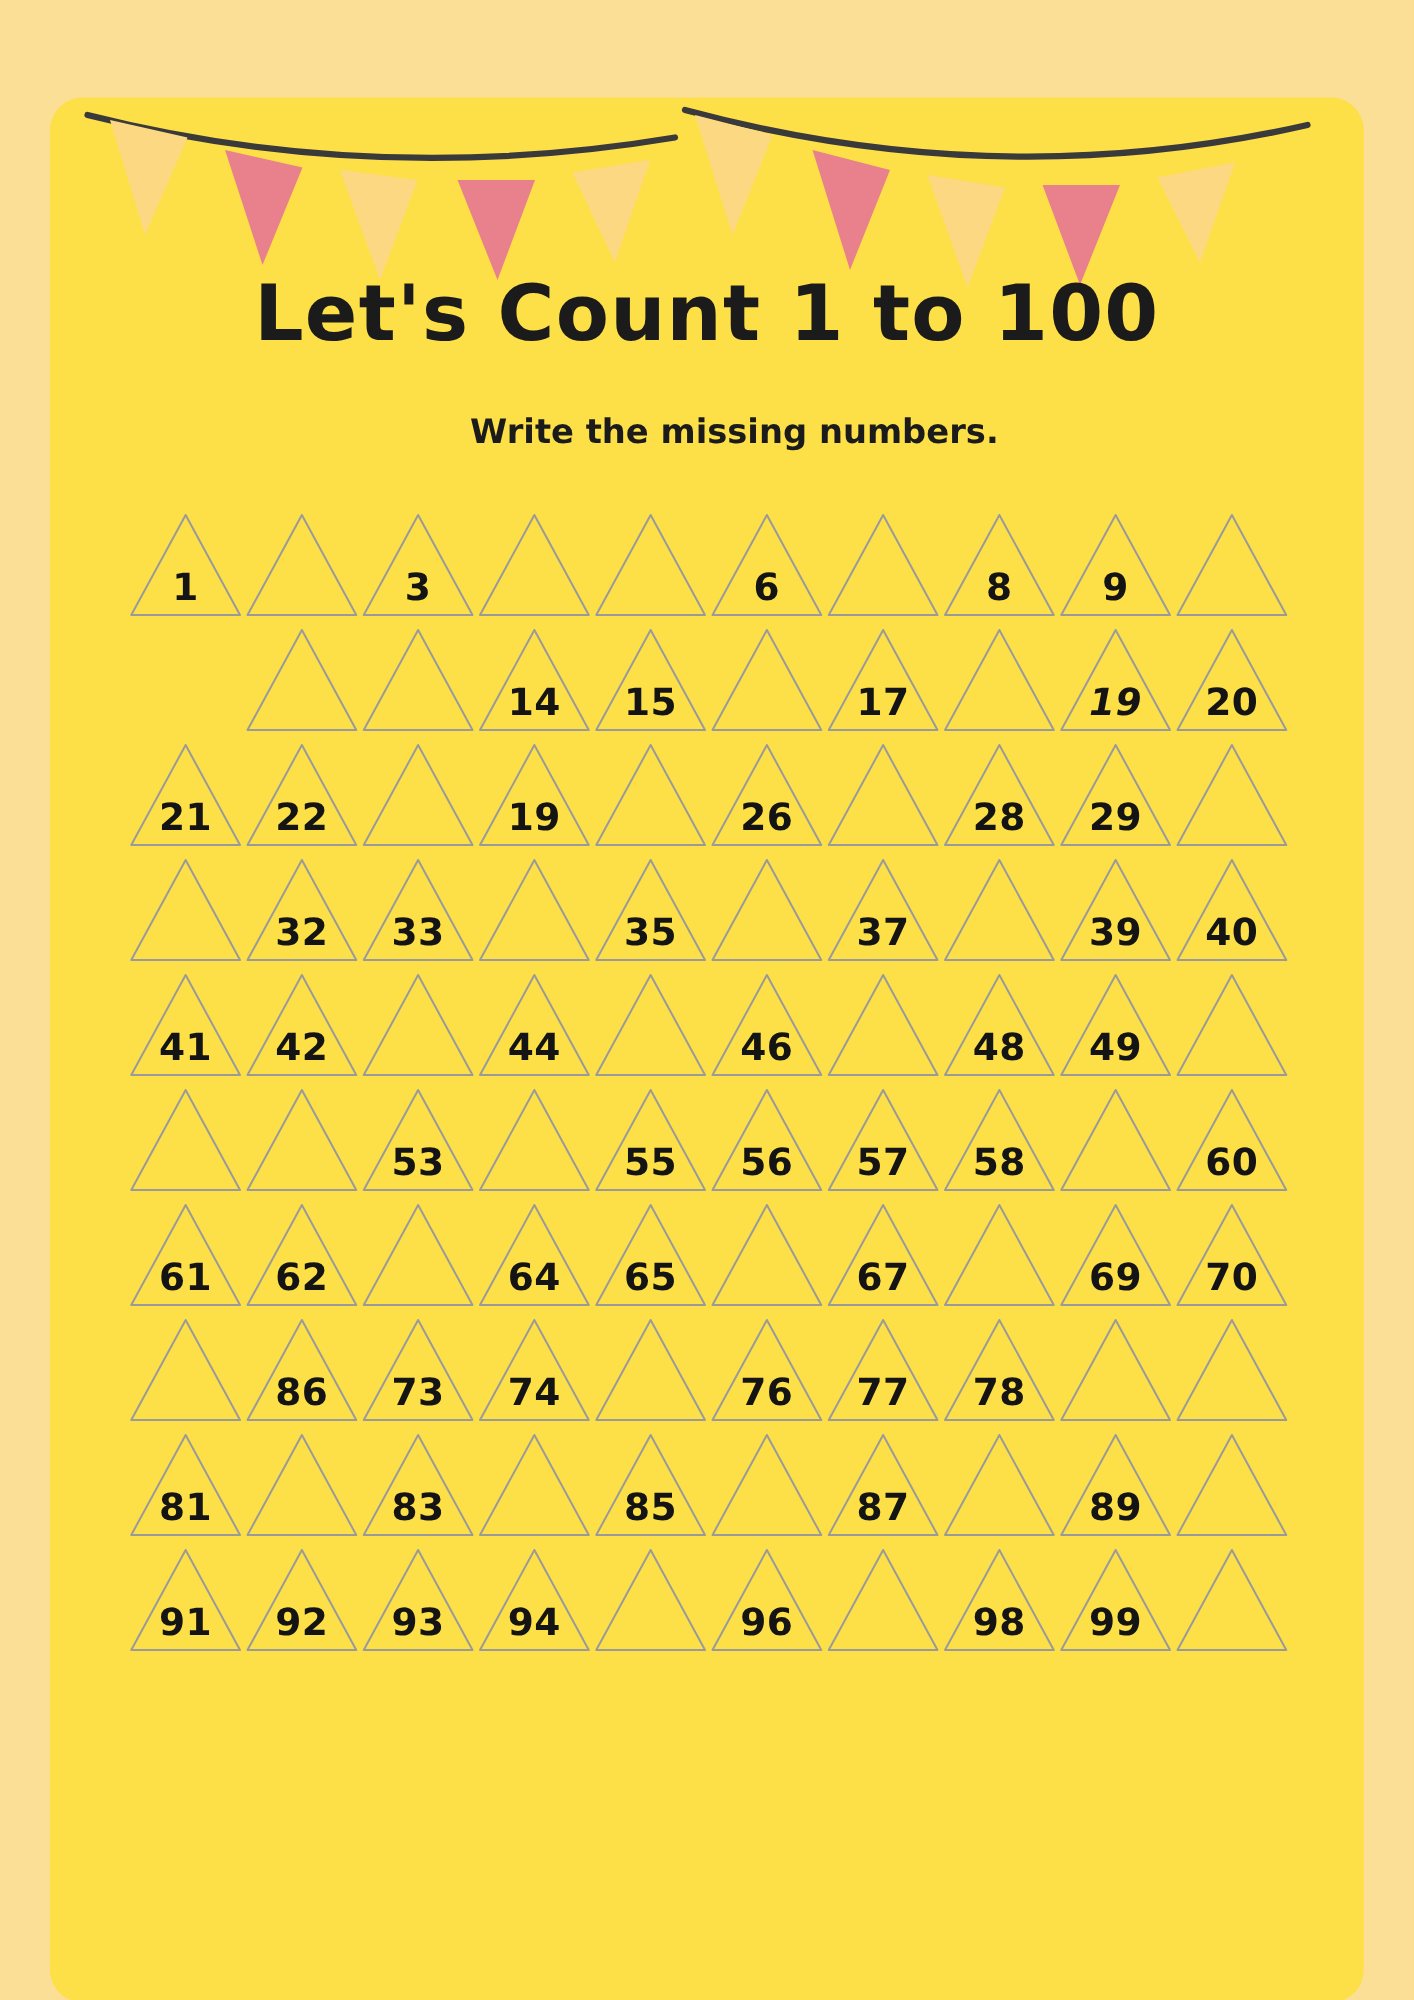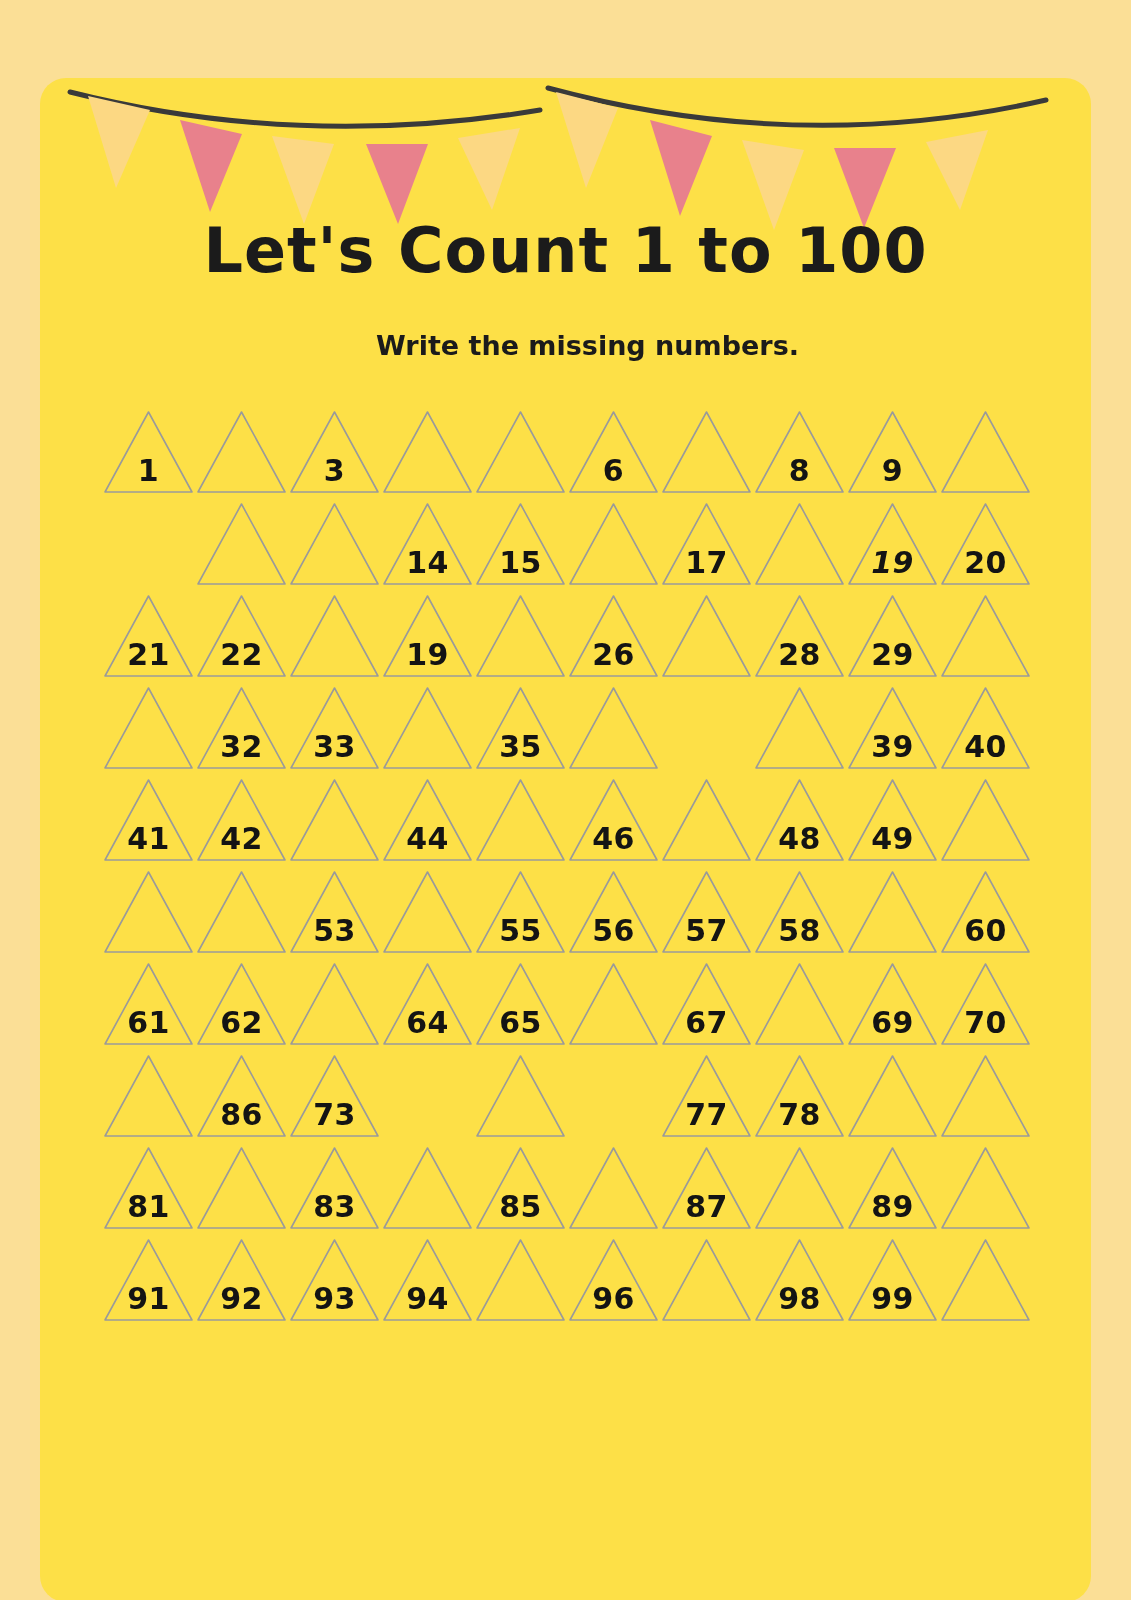--- a/index.html
+++ b/index.html
@@ -329,20 +329,26 @@
             <polygon points="46.5,4 90,84 3,84" fill="none" stroke="#9a9a9a" stroke-width="1.6" stroke-linejoin="round"></polygon>
           </svg>
           <div class="num">35</div>
         </div>
         <div class="cell" style="left: 465px;">
           <svg width="93" height="88" viewBox="0 0 93 88">
             <polygon points="46.5,4 90,84 3,84" fill="none" stroke="#9a9a9a" stroke-width="1.6" stroke-linejoin="round"></polygon>
           </svg>
           <div class="num"></div>
         </div>
+        <div class="cell" style="left: 558px;">
+          <svg width="93" height="88" viewBox="0 0 93 88">
+            <polygon points="46.5,4 90,84 3,84" fill="none" stroke="#9a9a9a" stroke-width="1.6" stroke-linejoin="round"></polygon>
+          </svg>
+          <div class="num">37</div>
+        </div>
         <div class="cell" style="left: 651px;">
           <svg width="93" height="88" viewBox="0 0 93 88">
             <polygon points="46.5,4 90,84 3,84" fill="none" stroke="#9a9a9a" stroke-width="1.6" stroke-linejoin="round"></polygon>
           </svg>
           <div class="num"></div>
         </div>
         <div class="cell" style="left: 744px;">
           <svg width="93" height="88" viewBox="0 0 93 88">
             <polygon points="46.5,4 90,84 3,84" fill="none" stroke="#9a9a9a" stroke-width="1.6" stroke-linejoin="round"></polygon>
           </svg>
@@ -553,25 +559,37 @@
             <polygon points="46.5,4 90,84 3,84" fill="none" stroke="#9a9a9a" stroke-width="1.6" stroke-linejoin="round"></polygon>
           </svg>
           <div class="num">86</div>
         </div>
         <div class="cell" style="left: 186px;">
           <svg width="93" height="88" viewBox="0 0 93 88">
             <polygon points="46.5,4 90,84 3,84" fill="none" stroke="#9a9a9a" stroke-width="1.6" stroke-linejoin="round"></polygon>
           </svg>
           <div class="num">73</div>
         </div>
-        <div class="cell" style="left: 372px;">
-          <svg width="93" height="88" viewBox="0 0 93 88">
-            <polygon points="46.5,4 90,84 3,84" fill="none" stroke="#9a9a9a" stroke-width="1.6" stroke-linejoin="round"></polygon>
-          </svg>
-          <div class="num"></div>
+        <div class="cell" style="left: 279px;">
+          <svg width="93" height="88" viewBox="0 0 93 88">
+            <polygon points="46.5,4 90,84 3,84" fill="none" stroke="#9a9a9a" stroke-width="1.6" stroke-linejoin="round"></polygon>
+          </svg>
+          <div class="num">74</div>
+        </div>
+        <div class="cell" style="left: 372px;">
+          <svg width="93" height="88" viewBox="0 0 93 88">
+            <polygon points="46.5,4 90,84 3,84" fill="none" stroke="#9a9a9a" stroke-width="1.6" stroke-linejoin="round"></polygon>
+          </svg>
+          <div class="num"></div>
+        </div>
+        <div class="cell" style="left: 465px;">
+          <svg width="93" height="88" viewBox="0 0 93 88">
+            <polygon points="46.5,4 90,84 3,84" fill="none" stroke="#9a9a9a" stroke-width="1.6" stroke-linejoin="round"></polygon>
+          </svg>
+          <div class="num">76</div>
         </div>
         <div class="cell" style="left: 558px;">
           <svg width="93" height="88" viewBox="0 0 93 88">
             <polygon points="46.5,4 90,84 3,84" fill="none" stroke="#9a9a9a" stroke-width="1.6" stroke-linejoin="round"></polygon>
           </svg>
           <div class="num">77</div>
         </div>
         <div class="cell" style="left: 651px;">
           <svg width="93" height="88" viewBox="0 0 93 88">
             <polygon points="46.5,4 90,84 3,84" fill="none" stroke="#9a9a9a" stroke-width="1.6" stroke-linejoin="round"></polygon>

